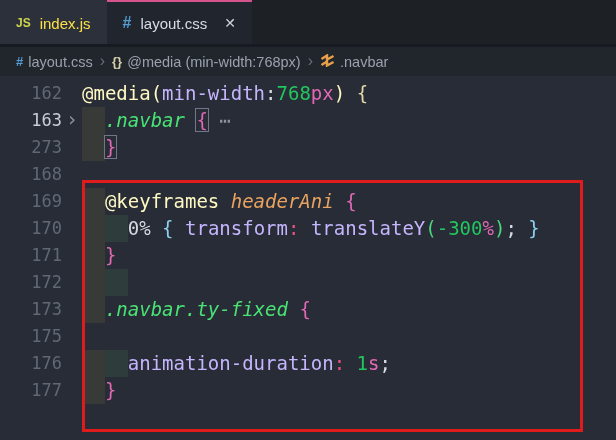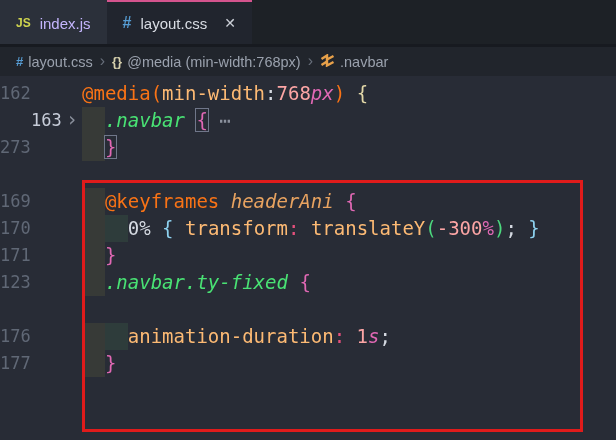--- a/index.html
+++ b/index.html
@@ -6,53 +6,53 @@
   html,body { width:616px; height:440px; overflow:hidden; background:#282c36;
               font-family:"Liberation Sans", sans-serif; }
   #window { position:relative; width:616px; height:440px; }
 
   
   .tabbar { display:flex; height:44px; background:#1d2126; }
   .tab { display:flex; align-items:center; gap:9px; padding:10px 16px; height:44px;
          border-top:2.5px solid transparent; cursor:pointer; }
   .tab.inactive { background:#2b303a; }
   .tab.active { background:#21252e; }
-  .tab-label { font-size:15px; color:#c4b5fd; }
+  .tab-label { font-size:15px; color:#fde047; }
   .tab.active .tab-label { color:#d9dde4; }
   .ic-js { font-size:12px; font-weight:bold; color:#cfd44e; letter-spacing:0; }
   .ic-hash { font-size:16px; font-weight:bold; color:#569cd3; }
   .tab-close { font-size:14px; color:#ccd0d8; margin-left:8px; cursor:pointer; }
 
   
   .breadcrumbs { display:flex; align-items:center; gap:7px; height:32px;
                  background:#21252c; border-top:3px solid #171a20; padding:0 0 0 16px; }
   .crumb { display:flex; align-items:center; gap:5px; color:#9aa1ad; font-size:14.5px; cursor:pointer; }
   .crumb .ic-hash { font-size:13px; }
   .ic-braces { font-size:13px; font-weight:bold; color:#d8d2ae; }
   .crumb-sep { color:#666d79; font-size:16px; line-height:1; padding-bottom:2px; }
   .ic-zigzag { display:inline-block; }
 
   
   .editor { position:relative; padding-top:4px; height:364px;
             font-family:"DejaVu Sans Mono", monospace; }
   .code-line { display:flex; height:27px; line-height:27px; white-space:pre; cursor:text; }
-  .ln { width:62px; text-align:left; font-size:17px; color:#606876; user-select:none; }
+  .ln { width:62px; text-align:right; font-size:17px; color:#606876; user-select:none; }
   .code-line.active .ln { color:#c7cdd9;padding-left:31px; }
   .foldcol { width:20px; text-align:center; font-size:19px; color:#8a909c;
              line-height:25px; user-select:none; }
   .content { position:relative; font-size:19px; color:#d5dae2; }
   .ind { position:absolute; top:0; height:27px; width:2ch; }
   .ind-1 { left:0;   background:rgba(255,255,64,0.07); }
   .ind-2 { left:2ch; background:rgba(127,255,127,0.08); }
   .content span { position:relative; }
 
-  .tk-kw   { color:#f97316; }
-  .tk-prop { color:#fdba74; }
-  .tk-val  { color:#fca5a5; }
-  .tk-unit { color:#e068b4;font-style:italic; }
+  .tk-kw   { color:#fef9c3; }
+  .tk-prop { color:#c4b5fd; }
+  .tk-val  { color:#22c55e; }
+  .tk-unit { color:#e068b4; }
   .tk-sel  { color:#49e274; font-style:italic; }
   .tk-an   { color:#e8a360; font-style:italic; }
   .tk-plain{ color:#d5dae2; }
   .tk-colon{ color:#e5507c; }
   .tk-b1   { color:#e3d8a8; }
   .tk-b2   { color:#e068b4; }
   .tk-b3   { color:#8ed2f0; }
   .tk-b4   { color:#4cd97e; }
   .tk-fold { color:#8b919d; }
   .boxed   { outline:1px solid #70778a; outline-offset:0px; }
@@ -92,23 +92,24 @@
             <path d="M1.5 5 L7 1.5 L7 5.5 L13.5 2" fill="none" stroke="#e8a14a" stroke-width="2.4"></path>
             <path d="M1.5 11 L7 7.5 L7 11.5 L13.5 8" fill="none" stroke="#e8a14a" stroke-width="2.4"></path>
           </svg></span>
         <span>.navbar</span>
       </span>
     </div>
   <div class="editor" id="editor">
       <div class="code-line"><div class="ln">162</div><div class="foldcol"></div><div class="content"><span class="tk-kw">@media</span><span class="tk-kw">(</span><span class="tk-prop">min-width</span><span class="tk-plain">:</span><span class="tk-val">768</span><span class="tk-unit">px</span><span class="tk-kw">)</span><span class="tk-plain"> </span><span class="tk-b1">{</span></div></div>
       <div class="code-line active"><div class="ln">163</div><div class="foldcol">›</div><div class="content"><div class="ind ind-1"></div><span class="tk-plain">  </span><span class="tk-sel">.navbar</span><span class="tk-plain"> </span><span class="tk-b2 boxed">{</span><span class="tk-plain"> </span><span class="tk-fold">⋯</span></div></div>
       <div class="code-line"><div class="ln">273</div><div class="foldcol"></div><div class="content"><div class="ind ind-1"></div><span class="tk-plain">  </span><span class="tk-b2 boxed">}</span></div></div>
-      <div class="code-line"><div class="foldcol"></div><div class="content"></div></div>
+      <div class="code-line"><div class="ln">168</div><div class="foldcol"></div><div class="content"></div></div>
       <div class="code-line"><div class="ln">169</div><div class="foldcol"></div><div class="content"><div class="ind ind-1"></div><span class="tk-plain">  </span><span class="tk-kw">@keyframes</span><span class="tk-plain"> </span><span class="tk-an">headerAni</span><span class="tk-plain"> </span><span class="tk-b2">{</span></div></div>
       <div class="code-line"><div class="ln">170</div><div class="foldcol"></div><div class="content"><div class="ind ind-1"></div><div class="ind ind-2"></div><span class="tk-plain">    </span><span class="tk-plain">0%</span><span class="tk-plain"> </span><span class="tk-b3">{</span><span class="tk-plain"> </span><span class="tk-prop">transform</span><span class="tk-colon">:</span><span class="tk-plain"> </span><span class="tk-prop">translateY</span><span class="tk-b4">(</span><span class="tk-val">-300</span><span class="tk-unit">%</span><span class="tk-b4">)</span><span class="tk-plain">;</span><span class="tk-plain"> </span><span class="tk-b3">}</span></div></div>
       <div class="code-line"><div class="ln">171</div><div class="foldcol"></div><div class="content"><div class="ind ind-1"></div><span class="tk-plain">  </span><span class="tk-b2">}</span></div></div>
-      <div class="code-line"><div class="ln">123</div><div class="foldcol"></div><div class="content"><div class="ind ind-1"></div><span class="tk-plain">  </span><span class="tk-sel">.navbar.ty-fixed</span><span class="tk-plain"> </span><span class="tk-b2">{</span></div></div>
-      <div class="code-line"><div class="foldcol"></div></div>
+      <div class="code-line"><div class="ln">172</div><div class="foldcol"></div><div class="content"><div class="ind ind-1"></div><div class="ind ind-2"></div></div></div>
+      <div class="code-line"><div class="ln">173</div><div class="foldcol"></div><div class="content"><div class="ind ind-1"></div><span class="tk-plain">  </span><span class="tk-sel">.navbar.ty-fixed</span><span class="tk-plain"> </span><span class="tk-b2">{</span></div></div>
+      <div class="code-line"><div class="ln">175</div><div class="foldcol"></div></div>
       <div class="code-line"><div class="ln">176</div><div class="foldcol"></div><div class="content"><div class="ind ind-1"></div><div class="ind ind-2"></div><span class="tk-plain">    </span><span class="tk-prop">animation-duration</span><span class="tk-colon">:</span><span class="tk-plain"> </span><span class="tk-val">1</span><span class="tk-unit">s</span><span class="tk-plain">;</span></div></div>
       <div class="code-line"><div class="ln">177</div><div class="foldcol"></div><div class="content"><div class="ind ind-1"></div><span class="tk-plain">  </span><span class="tk-b2">}</span></div></div>
     </div>
   <div class="annotation" style="border-color: rgb(224, 27, 27);"></div>
 </div>
 
 </body></html>

